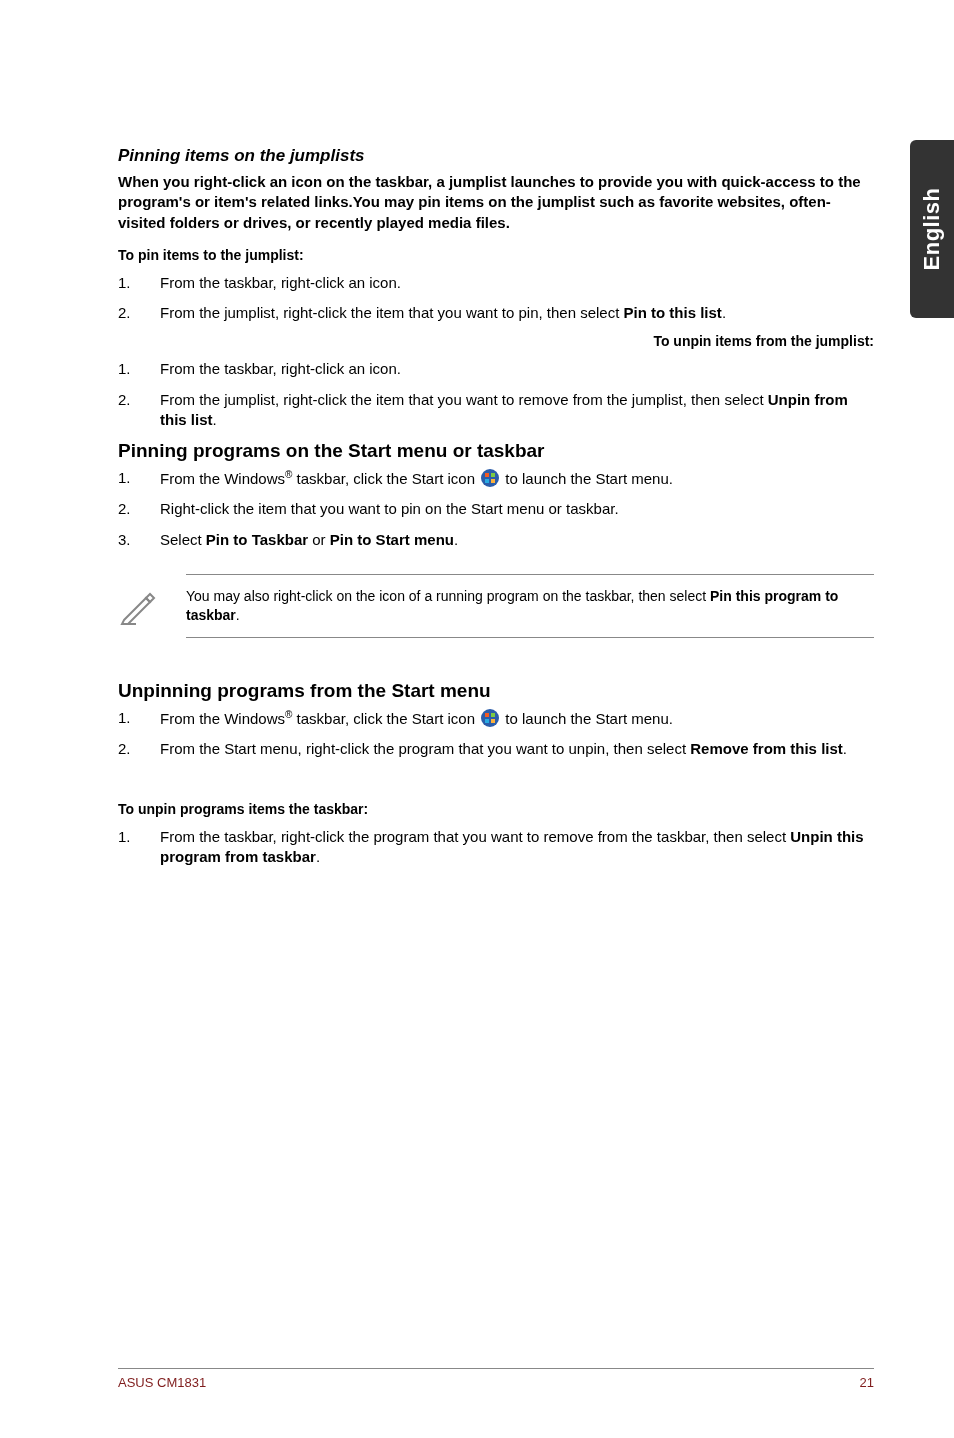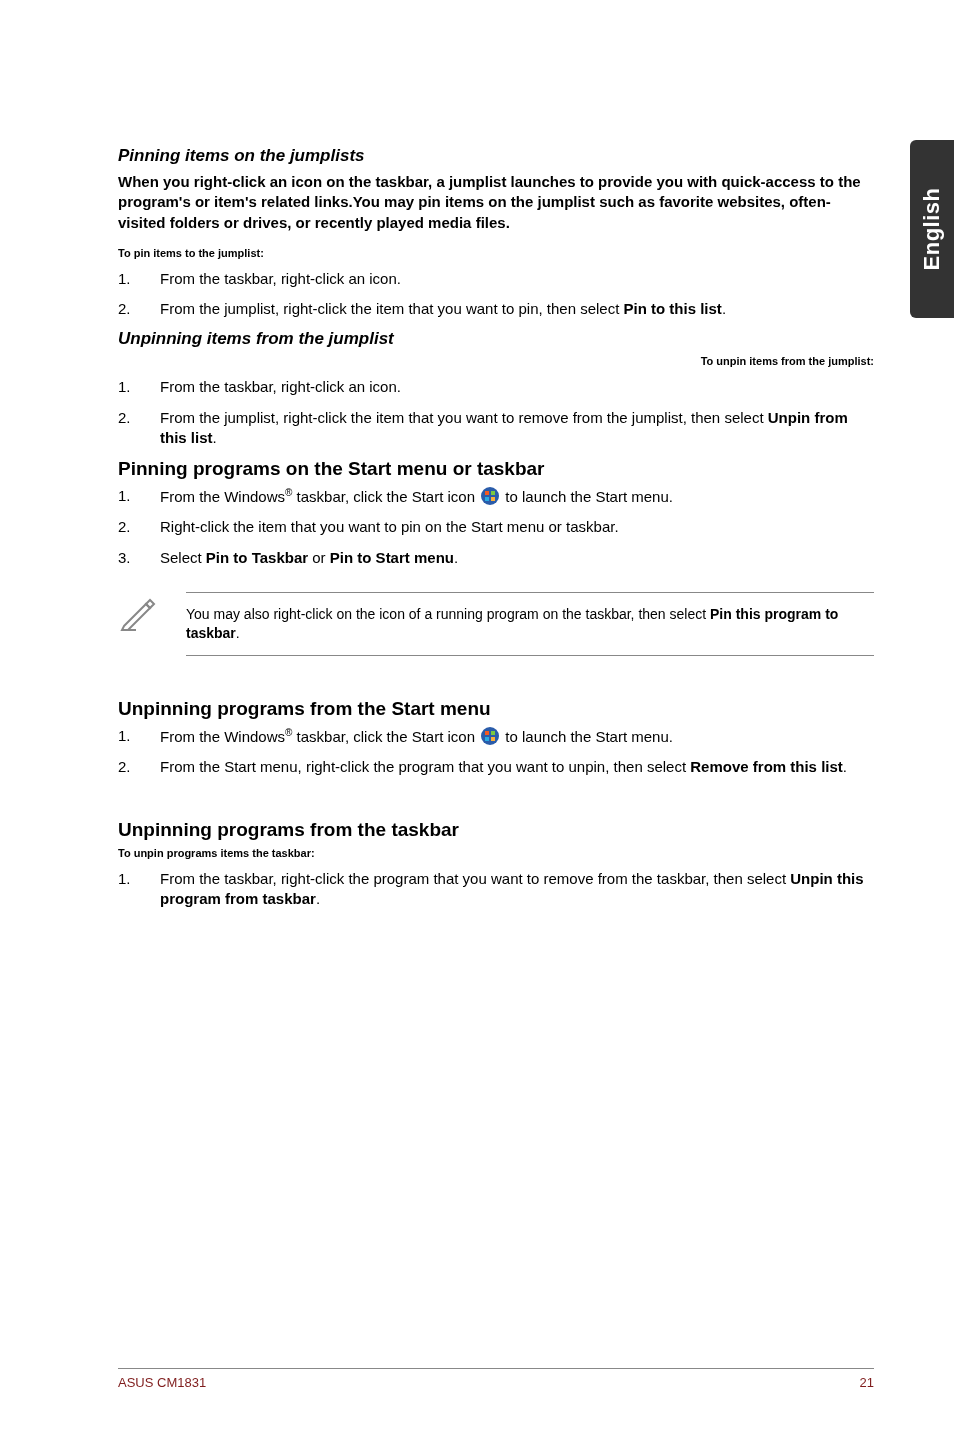--- a/index.html
+++ b/index.html
@@ -31,21 +31,21 @@
   .side-tab span {
     color: #fff;
     font-weight: bold;
     font-size: 22px;
     transform: rotate(-90deg);
     white-space: nowrap;
     letter-spacing: 0.5px;
   }
   .h-sub { font-weight: bold; font-size: 17px; margin-top: 6px; margin-bottom: 6px; font-style: italic; }
   .body-p { font-size: 15px; line-height: 1.35; margin-bottom: 14px; font-weight: bold; }
-  .h-bold-small { font-weight: bold; font-size: 11px; margin-top: 14px; margin-bottom: 10px; }
+  .h-bold-small { font-weight: bold; font-size: 14px; margin-top: 14px; margin-bottom: 10px; }
   .h3 { font-weight: bold; font-size: 19px; margin-top: 4px; margin-bottom: 6px; }
   ol.steps { list-style: none; margin: 0 0 10px 0; padding: 0; }
   ol.steps li {
     display: flex;
     font-size: 15px;
     line-height: 1.35;
     margin-bottom: 10px;
     align-items: flex-start;
   }
   ol.steps li .num { width: 42px; flex: 0 0 42px; }
@@ -54,21 +54,21 @@
   .sup { font-size: 10px; vertical-align: super; }
   .start-icon {
     display: inline-flex;
     width: 18px; height: 18px;
     vertical-align: -3px;
     margin: 0 2px;
   }
   .note-block {
     margin: 24px 0 10px 0;
     display: flex;
-    align-items: flex-start;
+    align-items: center;
     gap: 28px;
   }
   .note-icon { width: 40px; height: 40px; flex: 0 0 40px; }
   .note-body {
     flex: 1;
     border-top: 1px solid #888;
     border-bottom: 1px solid #888;
     padding: 12px 6px 12px 0;
     font-size: 14px;
     line-height: 1.35;
@@ -105,21 +105,20 @@
       <span class="txt">From the taskbar, right-click an icon.</span>
     </li>
     <li>
       <span class="num">2.</span>
       <span class="txt">
         <span>From the jumplist, right-click the item that you want to pin, then select </span><span class="b">Pin to this list</span><span>.</span>
       </span>
     </li>
   </ol>
 
-  <div class="h-sub" style="margin-top:4px;">Unpinning items from the jumplist</div>
   <div class="h-bold-small" style="margin-top:4px;text-align:right;">To unpin items from the jumplist:</div>
   <ol class="steps">
     <li>
       <span class="num">1.</span>
       <span class="txt">From the taskbar, right-click an icon.</span>
     </li>
     <li>
       <span class="num">2.</span>
       <span class="txt">
         <span>From the jumplist, right-click the item that you want to remove from the jumplist, then select </span><span class="b">Unpin from this list</span><span>.</span>
@@ -189,21 +188,20 @@
     <li>
       <span class="num">2.</span>
       <span class="txt">
         <span>From the Start menu, right-click the program that you want to unpin, then select </span><span class="b">Remove from this list</span><span>.</span>
       </span>
     </li>
   </ol>
 
   <div class="section-gap"></div>
 
-  <div class="h3">Unpinning programs from the taskbar</div>
   <div class="h-bold-small" style="margin-top:4px;">To unpin programs items the taskbar:</div>
   <ol class="steps">
     <li>
       <span class="num">1.</span>
       <span class="txt">
         <span>From the taskbar, right-click the program that you want to remove from the taskbar, then select </span><span class="b">Unpin this program from taskbar</span><span>.</span>
       </span>
     </li>
   </ol>
 

